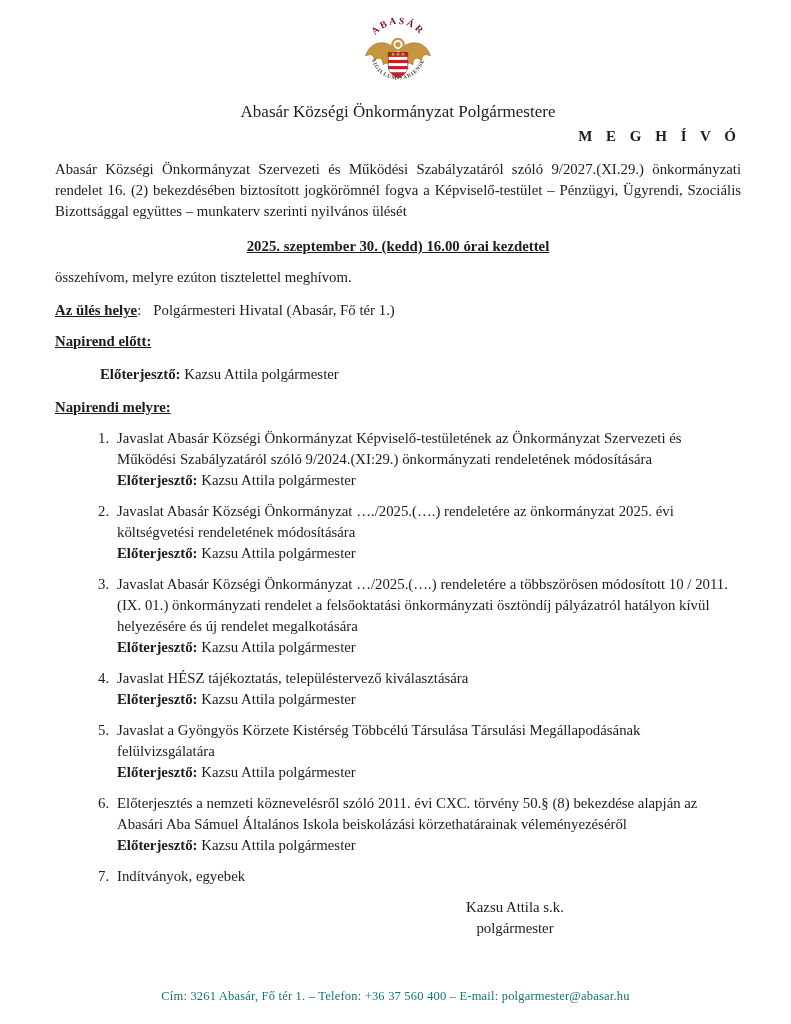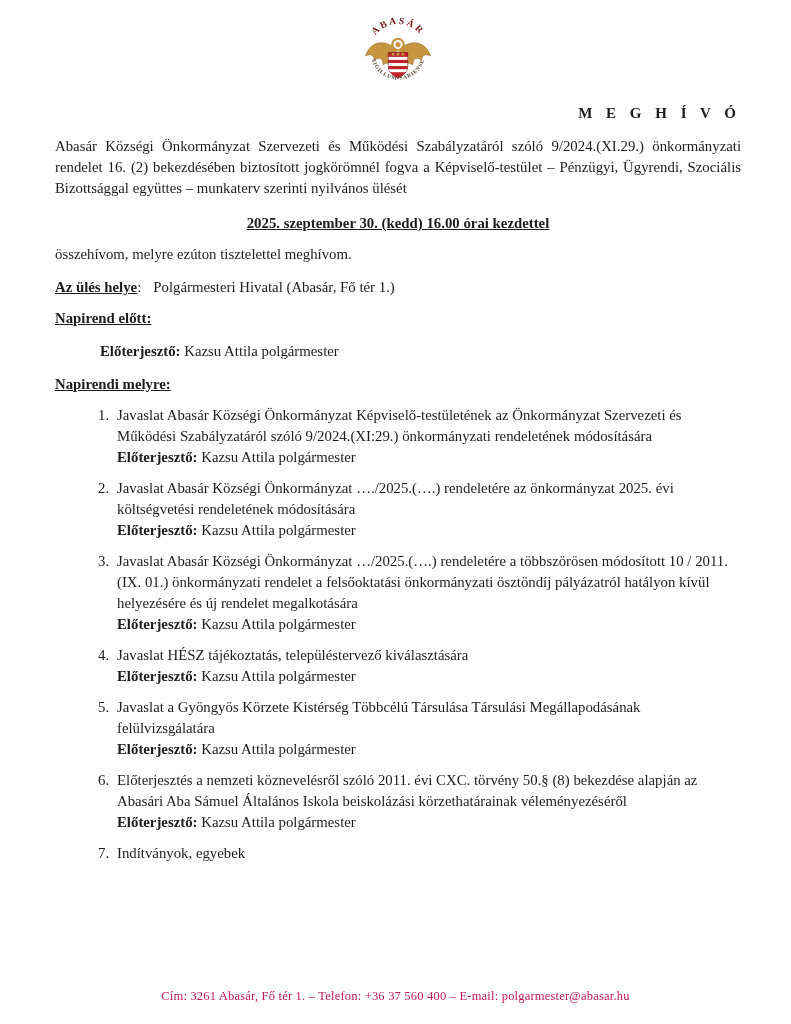--- a/index.html
+++ b/index.html
@@ -36,21 +36,21 @@
   ol.agenda .num { flex: 0 0 19px; }
   ol.agenda .body { flex: 1 1 auto; }
   .closing-date { margin: 12px 0 0 30px; }
   .signature { margin: 0 0 0 350px; width: 220px; text-align: center; }
   .footer {
     position: absolute;
     left: 0; right: 0;
     top: 986px;
     text-align: center;
     font-size: 12.5px;
-    color: #be185d;
+    color: #0f766e;
     letter-spacing: 0.2px;
   }
   
   .seal-wing   { fill: var(--gold, #c6953f); stroke: var(--gold-dark, #8a6325); stroke-width: 0.6; }
   .seal-halo   { fill: none; stroke: var(--gold, #c6953f); stroke-width: 2.6; }
   .seal-head   { fill: var(--gold, #c6953f); }
   .seal-shield { fill: var(--red, #bf2328); stroke: var(--red-dark, #7c1519); stroke-width: 0.8; }
   .seal-stripe { fill: #ffffff; }
   .seal-crown  { fill: var(--gold, #c6953f); }
   .seal-top-text  { font-family: "Liberation Serif", serif; font-size: 11px; font-weight: bold; letter-spacing: 2.4px; fill: var(--red-dark, #7a1a10); }
@@ -93,23 +93,24 @@
 
       <text class="seal-top-text">
         <textPath href="#arcTop" startOffset="50%" text-anchor="middle">ABASÁR</textPath>
       </text>
       <text class="seal-ring-text">
         <textPath href="#arcRing" startOffset="50%" text-anchor="middle">SIGILLUM-SARIENSE</textPath>
       </text>
     </svg>
   </div>
 
+  <div class="org-title">Abasár Községi Önkormányzat Polgármestere</div>
   <div class="doc-title">M E G H Í V Ó</div>
 
-  <p class="intro">Abasár Községi Önkormányzat Szervezeti és Működési Szabályzatáról szóló 9/2024.(XI.29.) önkormányzati rendelet 16. (2) bekezdésében biztosított jogkörömnél fogva a Képviselő-testület – Pénzügyi, Ügyrendi, Szociális Bizottsággal együttes – munkaterv szerinti nyilvános ülését</p>
+  <p class="intro">Abasár Községi Önkormányzat Szervezeti és Működési Szabályzatáról szóló 9/2027.(XI.29.) önkormányzati rendelet 16. (2) bekezdésében biztosított jogkörömnél fogva a Képviselő-testület – Pénzügyi, Ügyrendi, Szociális Bizottsággal együttes – munkaterv szerinti nyilvános ülését</p>
 
   <div class="datetime">2025. szeptember 30. (kedd) 16.00 órai kezdettel</div>
 
   <div class="convene">összehívom, melyre ezúton tisztelettel meghívom.</div>
 
   <div class="location">
     <span class="bu">Az ülés helye</span><span>:</span><span class="val">Polgármesteri Hivatal (Abasár, Fő tér 1.)</span>
   </div>
 
   <div class="section-heading">Napirend előtt:</div>
@@ -193,16 +194,20 @@
   <li class="agenda-item">
     <span class="num">7.</span>
     <div class="body">
       <div class="txt">Indítványok, egyebek</div>
 
     </div>
   </li>
 </ol>
 
 
+  <div class="signature">
+    <div>Kazsu Attila s.k.</div>
+    <div>polgármester</div>
+  </div>
 
   <div class="footer">Cím: 3261 Abasár, Fő tér 1. – Telefon: +36 37 560 400 – E-mail: polgarmester@abasar.hu</div>
 
 </div>
 
 </body></html>

